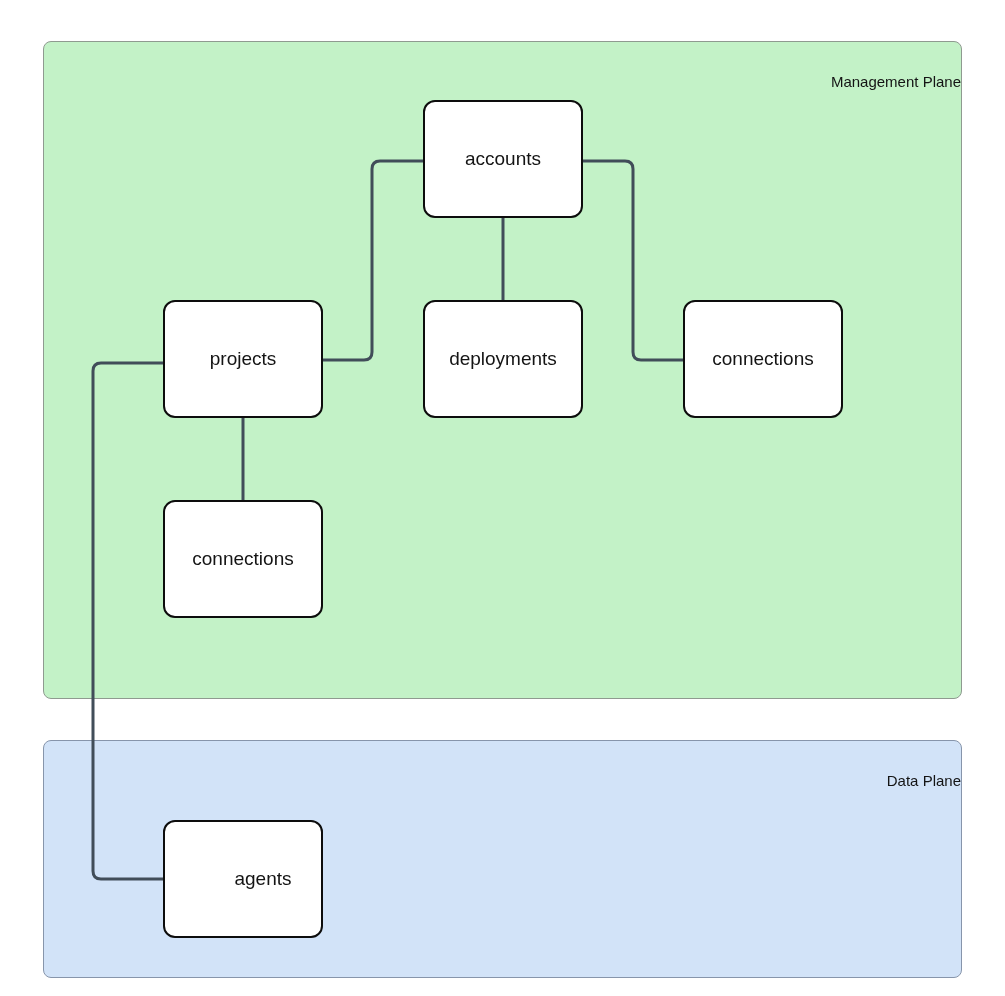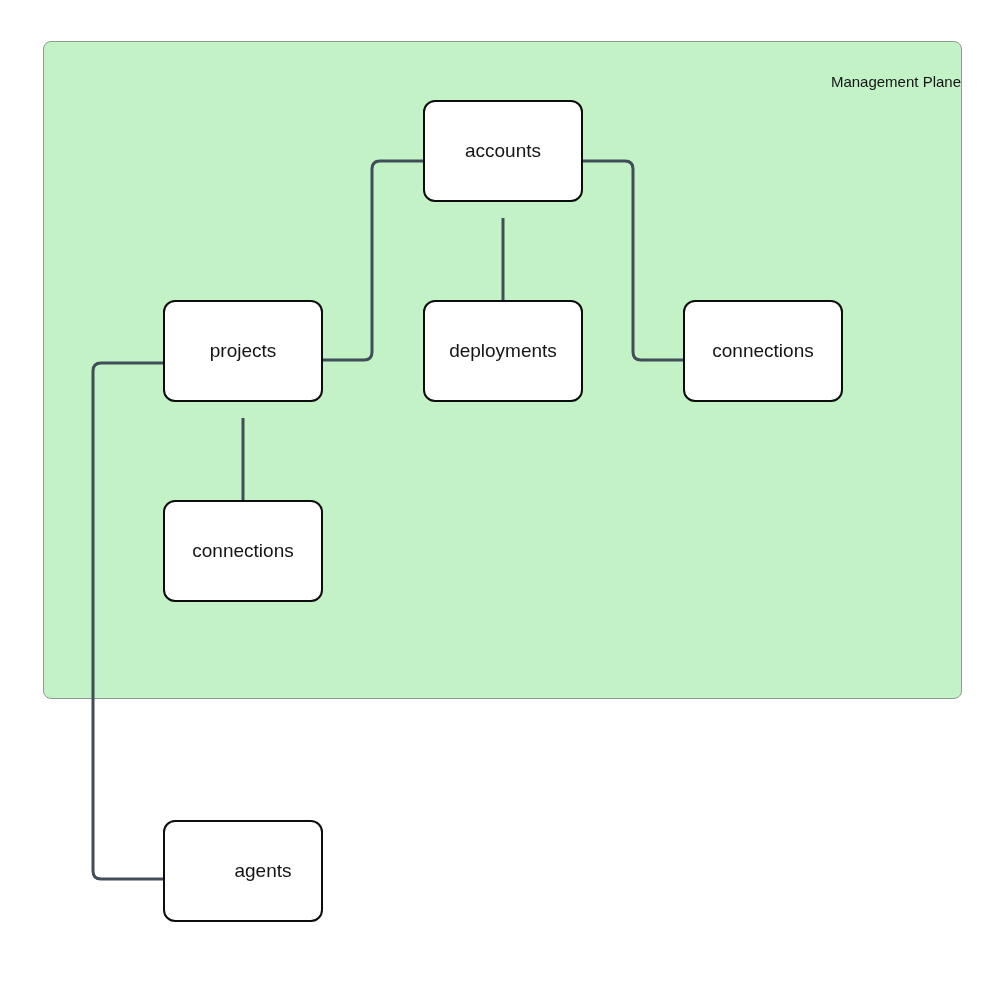--- a/index.html
+++ b/index.html
@@ -57,21 +57,21 @@
   svg.edges path {
     fill: none;
     stroke: var(--edge);
     stroke-width: 3px;
   }
   
   .node {
     position: absolute;
     z-index: 3;
     width: 160px;
-    height: 102px;
+    height: 118px;
     background: var(--node-fill);
     border: 2px solid var(--node-border);
     border-radius: 12px;
     box-sizing: border-box;
     display: flex;
     align-items: center;
     justify-content: center;
     font-size: 19px;
     color: var(--text);
   }
@@ -92,20 +92,23 @@
     <path d="M 583 161 H 625 Q 633 161 633 169 V 352 Q 633 360 641 360 H 683"></path>
     <path d="M 503 218 V 300"></path>
     <path d="M 243 418 V 500"></path>
     <path d="M 163 363 H 101 Q 93 363 93 371 V 871 Q 93 879 101 879 H 163"></path>
   </svg>
 
   <div class="plane plane-management">
     <div class="plane-title">Management Plane</div>
   </div>
 
+  <div class="plane plane-data">
+    <div class="plane-title">Data Plane</div>
+  </div>
 
   <div class="node n-accounts">
     <span>accounts</span>
   </div>
 
   <div class="node n-deployments">
     <span>deployments</span>
   </div>
 
   <div class="node n-projects">

